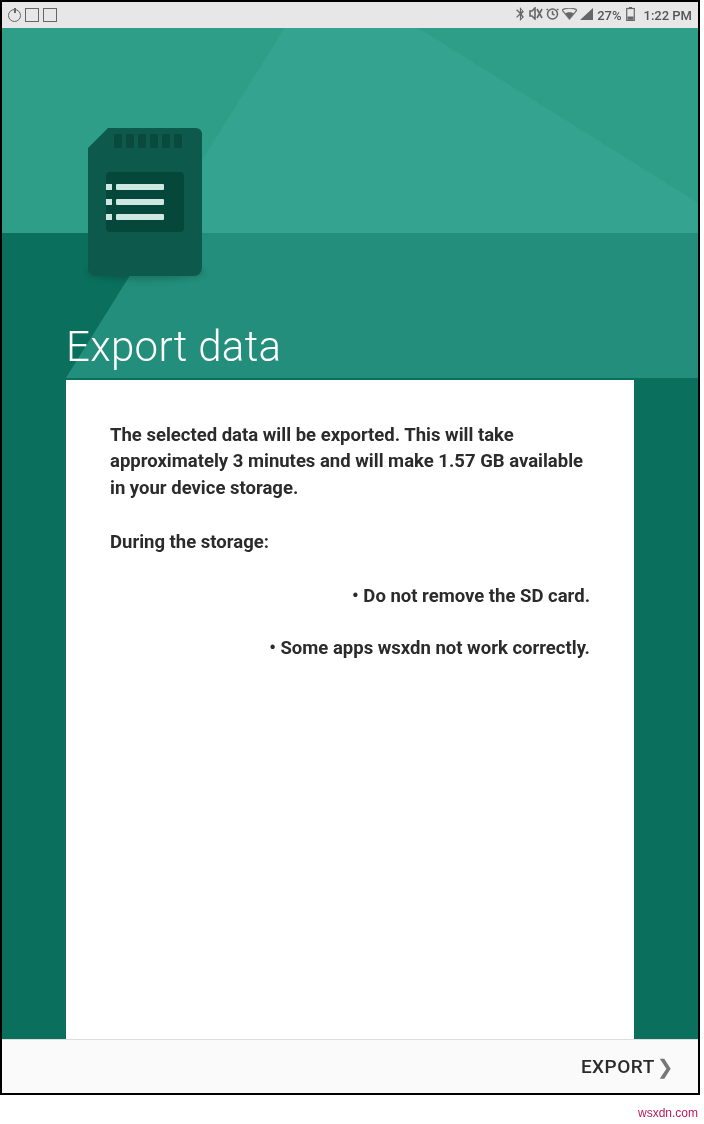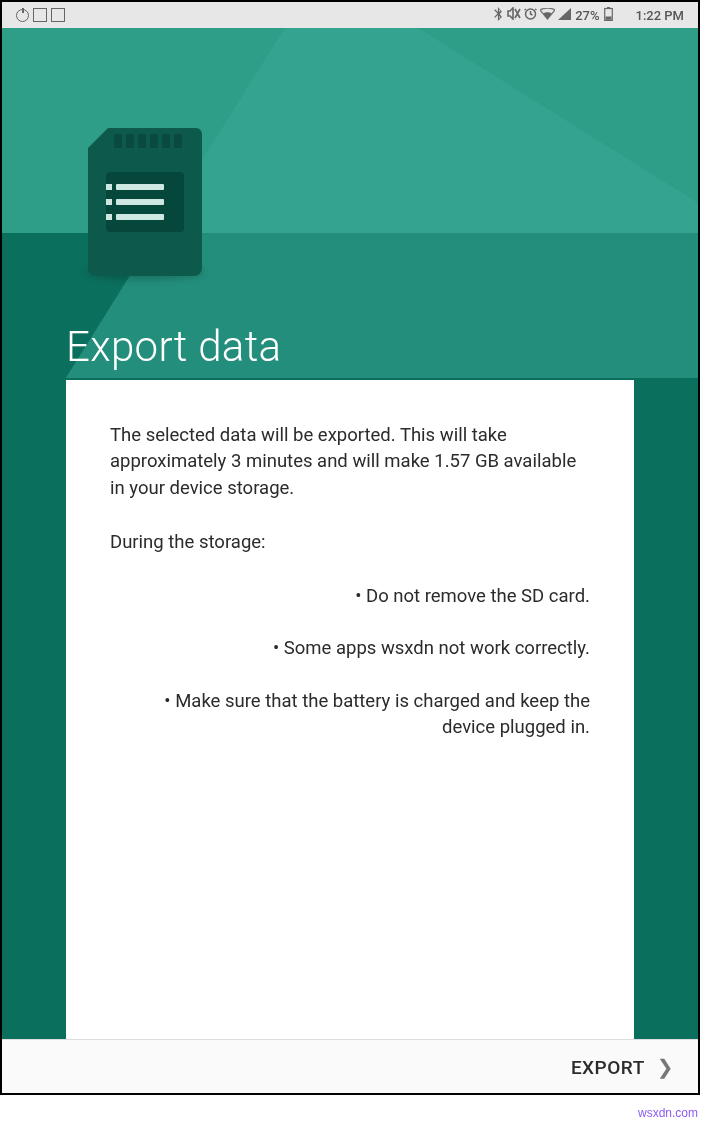--- a/index.html
+++ b/index.html
@@ -17,28 +17,28 @@
       border: 2px solid #000;
       position: relative;
       background: #0b6f5d;
     }
     .status-bar {
       height: 26px;
       background: #e7e7e7;
       display: flex;
       align-items: center;
       justify-content: space-between;
-      padding: 0 14px;
+      padding: 0 6px;
       font-size: 13px;
       color: #555;
     }
     .status-left { display: flex; gap: 4px; align-items: center; }
     .status-right { display: flex; gap: 3px; align-items: center; font-weight: 500; }
     .status-right span[data-name="battery-percent"] { margin: 0 1px; }
-    .status-right span[data-name="clock"] { margin-left: 20px; }
+    .status-right span[data-name="clock"] { margin-left: 6px; }
     .sq-icon {
       width: 14px; height: 14px;
       border: 1.5px solid #666; background: #e7e7e7;
       display: inline-block;
     }
     .circ-icon {
       width: 13px; height: 13px; border-radius: 50%;
       border: 1.5px solid #666; display: inline-block; position: relative;
     }
     .circ-icon::after{ content:""; position:absolute; width:2px;height:5px;background:#666;left:5px;top:-2px;}
@@ -111,41 +111,41 @@
       position: absolute;
       left: 64px; right: 64px;
       top: 378px;
       bottom: 54px;
       background: #fff;
       padding: 42px 44px;
       font-size: 18.5px;
       color: #2b2b2b;
       line-height: 1.42;
     }
-    .card p { margin-bottom: 28px; }
+    .card p { margin-bottom: 28px; font-weight: bold; }
     .card .bullet { margin-bottom: 26px; text-align: right; }
     .bottom-bar {
       position: absolute;
       left: 0; right: 0; bottom: 0;
       height: 54px;
       background: #fafafa;
       display: flex; align-items: center; justify-content: flex-end;
       padding-right: 24px;
       border-top: 1px solid #ddd;
     }
     .export-btn {
-      display: flex; align-items: flex-end; gap: 12px;
+      display: flex; align-items: center; gap: 2px;
       font-size: 19px; font-weight: 500;
       color: #2b2b2b; letter-spacing: .5px;
       cursor: pointer;
     }
     .chev{ font-size: 20px; color:#777; }
     .watermark{
       position:absolute; bottom:4px; right:6px;
-      font-size:12px; color:#8b5cf6; font-family:Arial;
+      font-size:12px; color:#be185d; font-family:Arial;
     }
   </style>
 </head>
 <body>
 
 <div class="device">
   <div class="status-bar" data-name="status-bar">
     <div class="status-left">
       <span class="circ-icon" data-name="sync-icon"></span>
       <span class="sq-icon" data-name="nfc-icon"></span>
@@ -213,21 +213,20 @@
       </div>
     </div>
     <div class="page-title" data-name="page-title">Export data</div>
   </div>
 
   <div class="card" data-name="content-card">
     <p data-name="intro-text">The selected data will be exported. This will take approximately 3 minutes and will make 1.57 GB available in your device storage.</p>
     <p data-name="during-heading">During the storage:</p>
     <p class="bullet" data-name="bullet-1">• Do not remove the SD card.</p>
     <p class="bullet" data-name="bullet-2">• Some apps wsxdn not work correctly.</p>
-    <p class="bullet" data-name="bullet-3">• Make sure that the battery is charged and keep the device plugged in.</p>
   </div>
 
   <div class="bottom-bar" data-name="bottom-bar">
     <div class="export-btn" data-name="export-button">
       <span data-name="export-label">EXPORT</span>
       <span class="chev" data-name="chevron-right-icon">❯</span>
     </div>
   </div>
 </div>
 <div class="watermark" data-name="watermark">wsxdn.com</div>

